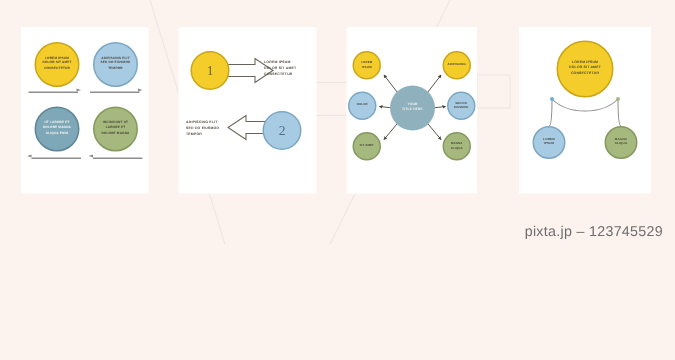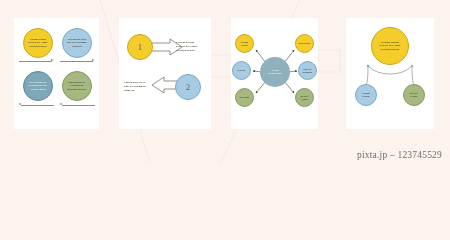--- a/index.html
+++ b/index.html
@@ -139,21 +139,21 @@
   #p4l .ctext, #p4r .ctext { font-size: 2.0px; }
 
   
   #watermark {
     position: absolute;
     right: 8px;
     bottom: 3px;
     font-size: 9.5px;
     color: #6e6e6e;
     letter-spacing: 0.2px;
-    font-family: Liberation Serif, serif;
+    font-family: Liberation Sans, sans-serif;
   }
   .diag {
     position: absolute;
     pointer-events: none;
   }
 </style>
 </head>
 <body>
 
 <div id="stage">

